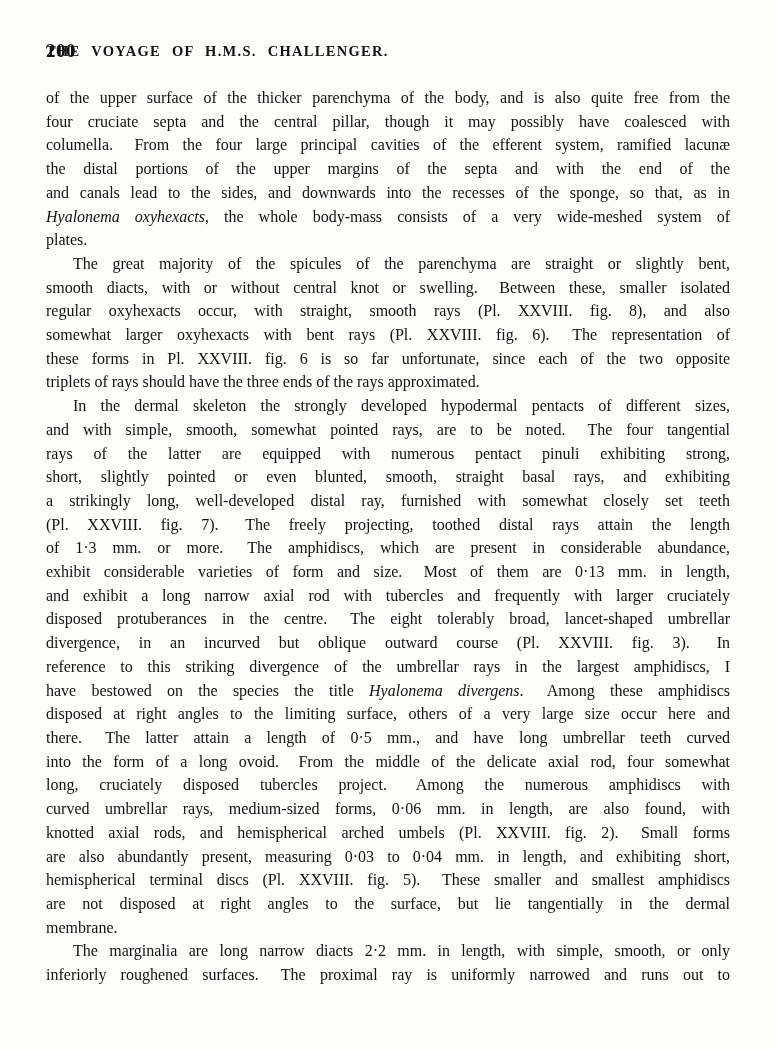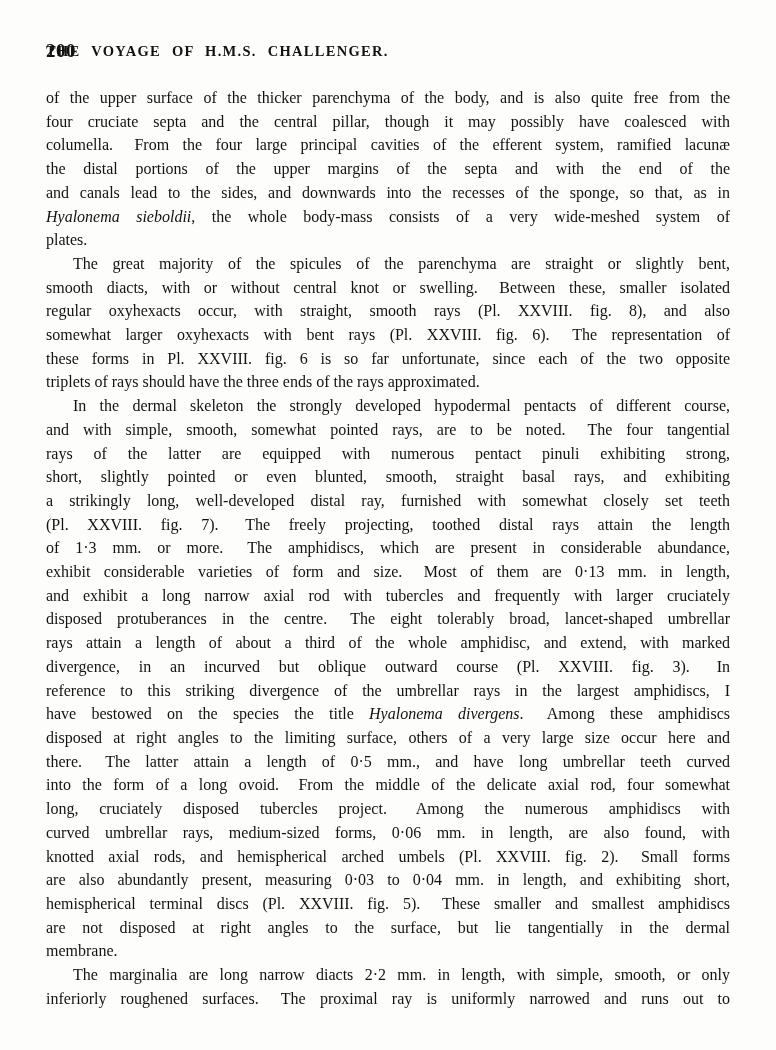--- a/index.html
+++ b/index.html
@@ -77,43 +77,42 @@
   </div>
 
   <div class="text-block">
 
   <div class="para">
         <div class="line">of the upper surface of the thicker parenchyma of the body, and is also quite free from the</div>
         <div class="line">four cruciate septa and the central pillar, though it may possibly have coalesced with</div>
         <div class="line">columella.  From the four large principal cavities of the efferent system, ramified lacunæ</div>
         <div class="line">the distal portions of the upper margins of the septa and with the end of the</div>
         <div class="line">and canals lead to the sides, and downwards into the recesses of the sponge, so that, as in</div>
-        <div class="line"><i>Hyalonema sieboldii</i>, the whole body-mass consists of a very wide-meshed system of</div>
+        <div class="line"><i>Hyalonema oxyhexacts</i>, the whole body-mass consists of a very wide-meshed system of</div>
         <div class="line last-left">plates.</div>
       </div>
       <div class="para indent">
         <div class="line">The great majority of the spicules of the parenchyma are straight or slightly bent,</div>
         <div class="line">smooth diacts, with or without central knot or swelling.  Between these, smaller isolated</div>
         <div class="line">regular oxyhexacts occur, with straight, smooth rays (Pl. XXVIII. fig. 8), and also</div>
         <div class="line">somewhat larger oxyhexacts with bent rays (Pl. XXVIII. fig. 6).  The representation of</div>
         <div class="line">these forms in Pl. XXVIII. fig. 6 is so far unfortunate, since each of the two opposite</div>
         <div class="line last-left">triplets of rays should have the three ends of the rays approximated.</div>
       </div>
       <div class="para indent">
-        <div class="line">In the dermal skeleton the strongly developed hypodermal pentacts of different course,</div>
+        <div class="line">In the dermal skeleton the strongly developed hypodermal pentacts of different sizes,</div>
         <div class="line">and with simple, smooth, somewhat pointed rays, are to be noted.  The four tangential</div>
         <div class="line">rays of the latter are equipped with numerous pentact pinuli exhibiting strong,</div>
         <div class="line">short, slightly pointed or even blunted, smooth, straight basal rays, and exhibiting</div>
         <div class="line">a strikingly long, well-developed distal ray, furnished with somewhat closely set teeth</div>
         <div class="line">(Pl. XXVIII. fig. 7).  The freely projecting, toothed distal rays attain the length</div>
         <div class="line">of 1·3 mm. or more.  The amphidiscs, which are present in considerable abundance,</div>
         <div class="line">exhibit considerable varieties of form and size.  Most of them are 0·13 mm. in length,</div>
         <div class="line">and exhibit a long narrow axial rod with tubercles and frequently with larger cruciately</div>
         <div class="line">disposed protuberances in the centre.  The eight tolerably broad, lancet-shaped umbrellar</div>
-        <div class="line">rays attain a length of about a third of the whole amphidisc, and extend, with marked</div>
         <div class="line">divergence, in an incurved but oblique outward course (Pl. XXVIII. fig. 3).  In</div>
         <div class="line">reference to this striking divergence of the umbrellar rays in the largest amphidiscs, I</div>
         <div class="line">have bestowed on the species the title <i>Hyalonema divergens</i>.  Among these amphidiscs</div>
         <div class="line">disposed at right angles to the limiting surface, others of a very large size occur here and</div>
         <div class="line">there.  The latter attain a length of 0·5 mm., and have long umbrellar teeth curved</div>
         <div class="line">into the form of a long ovoid.  From the middle of the delicate axial rod, four somewhat</div>
         <div class="line">long, cruciately disposed tubercles project.  Among the numerous amphidiscs with</div>
         <div class="line">curved umbrellar rays, medium-sized forms, 0·06 mm. in length, are also found, with</div>
         <div class="line">knotted axial rods, and hemispherical arched umbels (Pl. XXVIII. fig. 2).  Small forms</div>
         <div class="line">are also abundantly present, measuring 0·03 to 0·04 mm. in length, and exhibiting short,</div>

